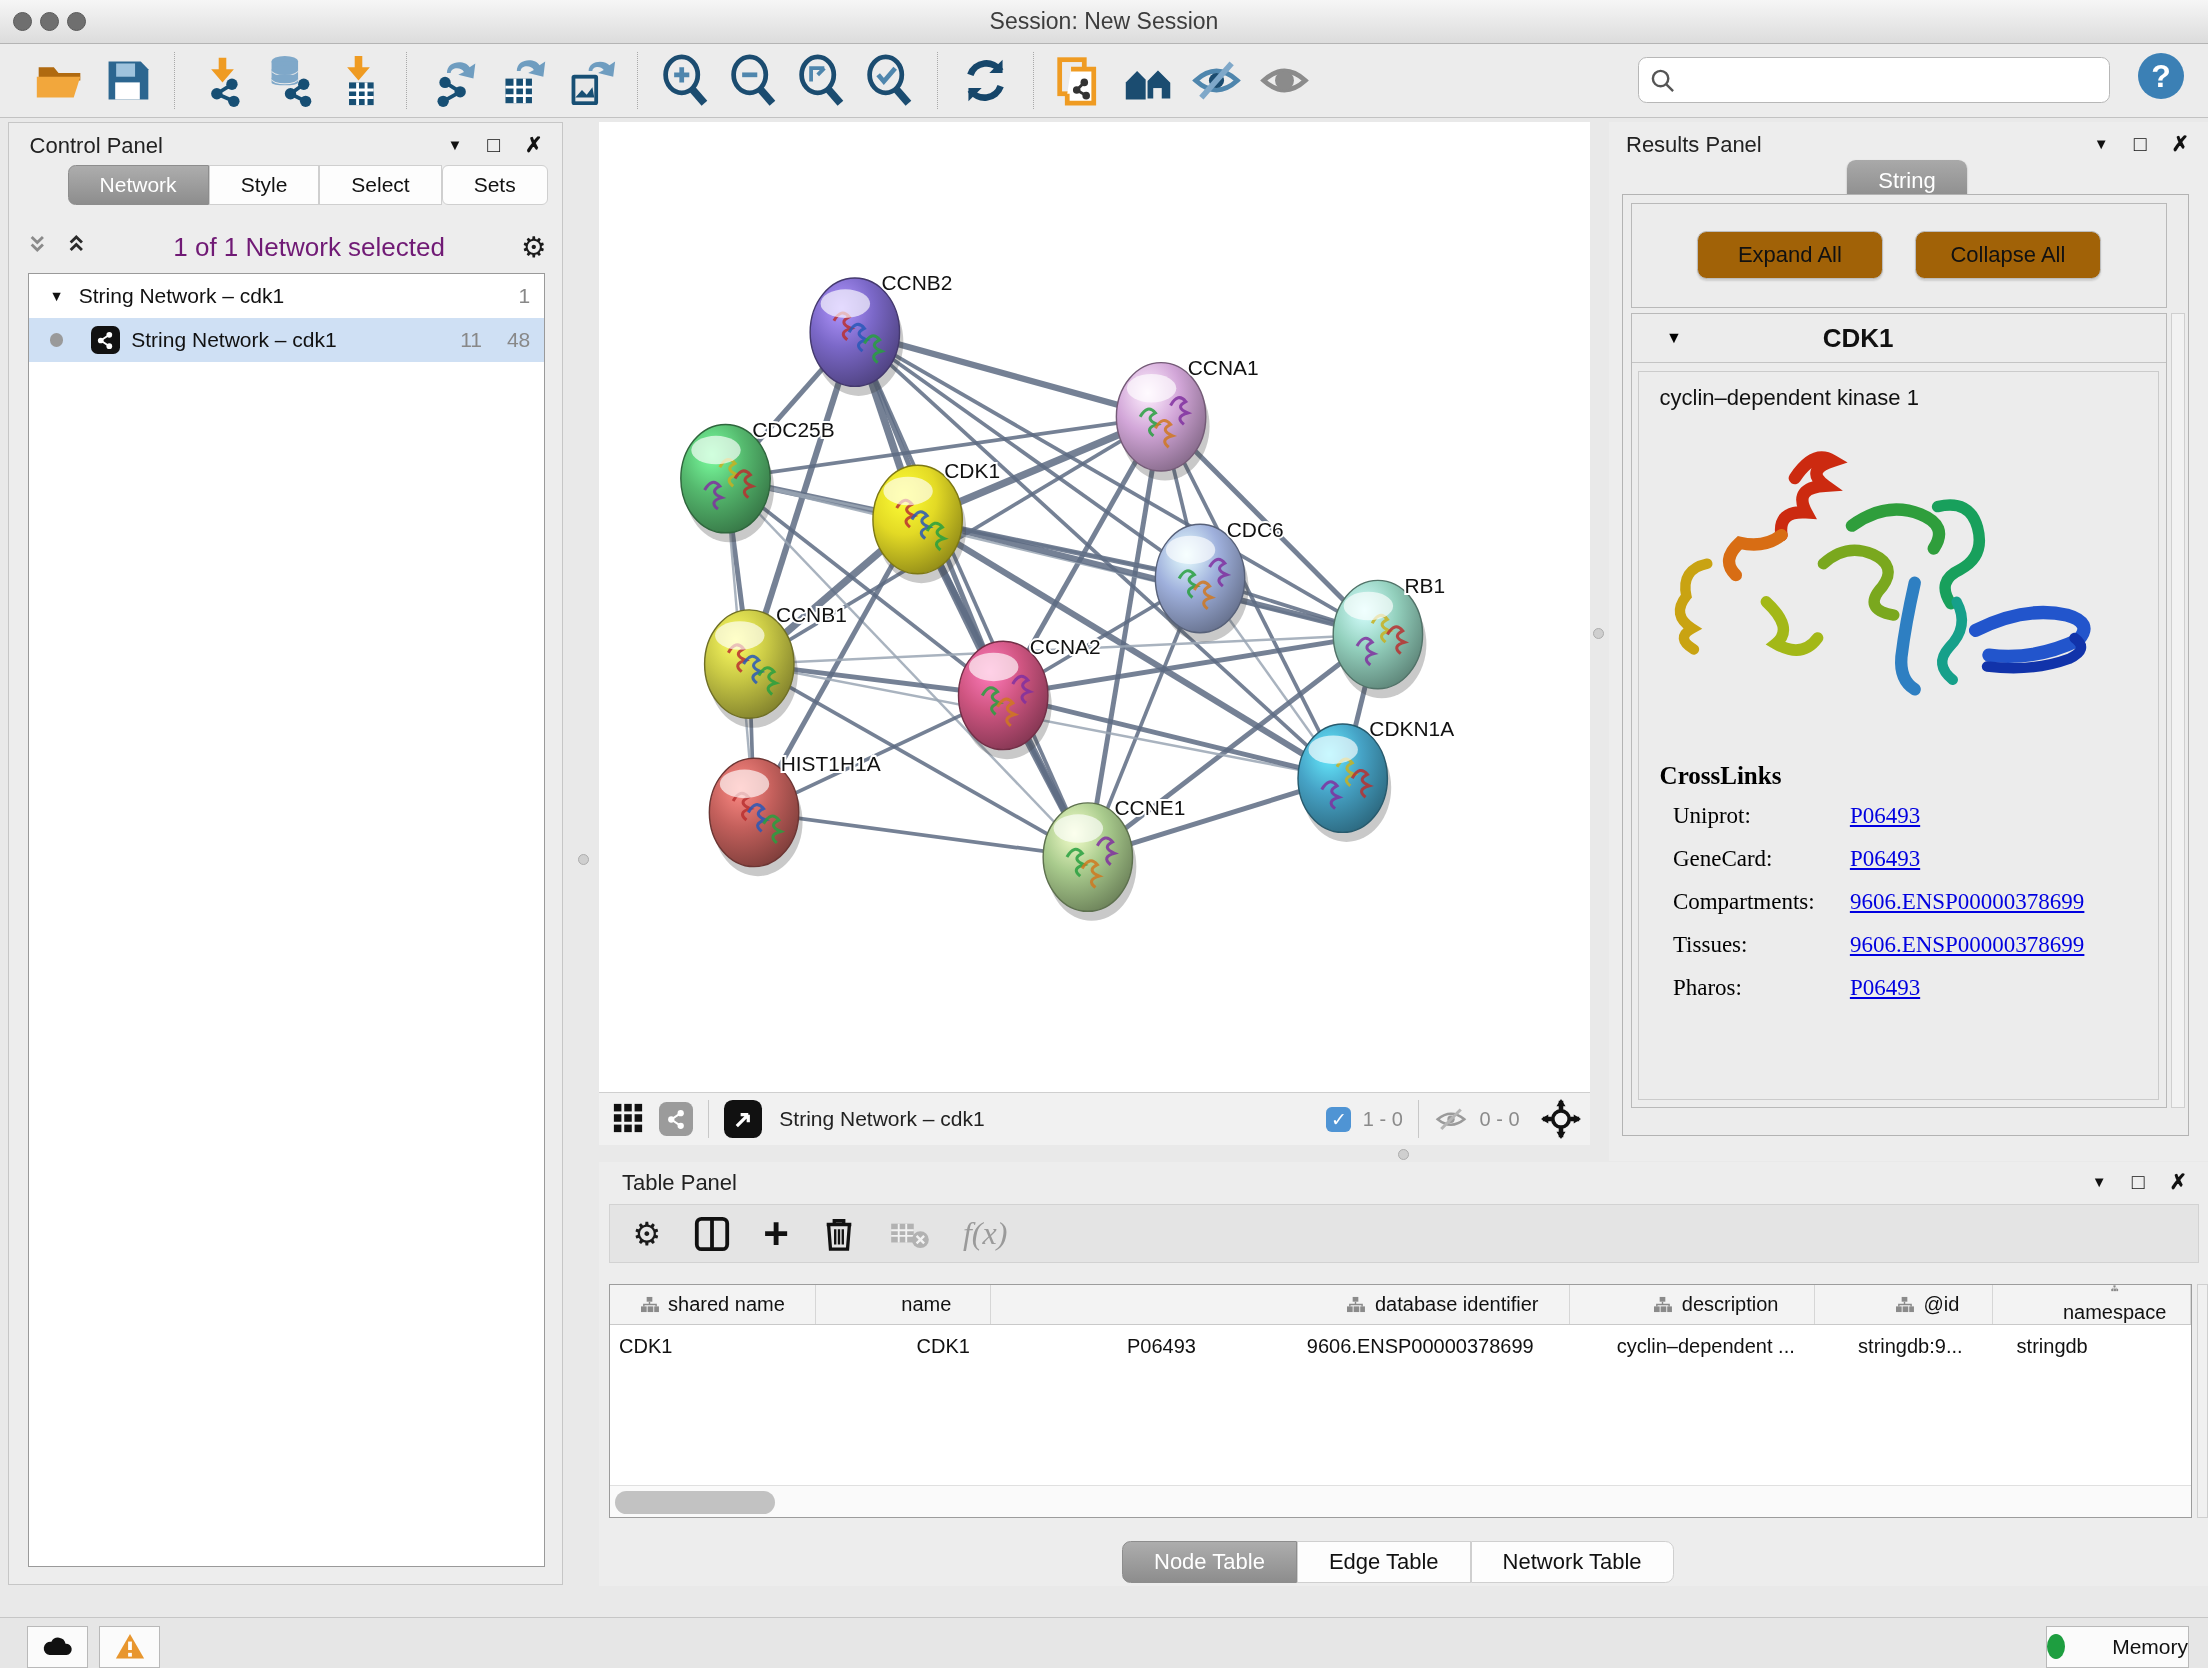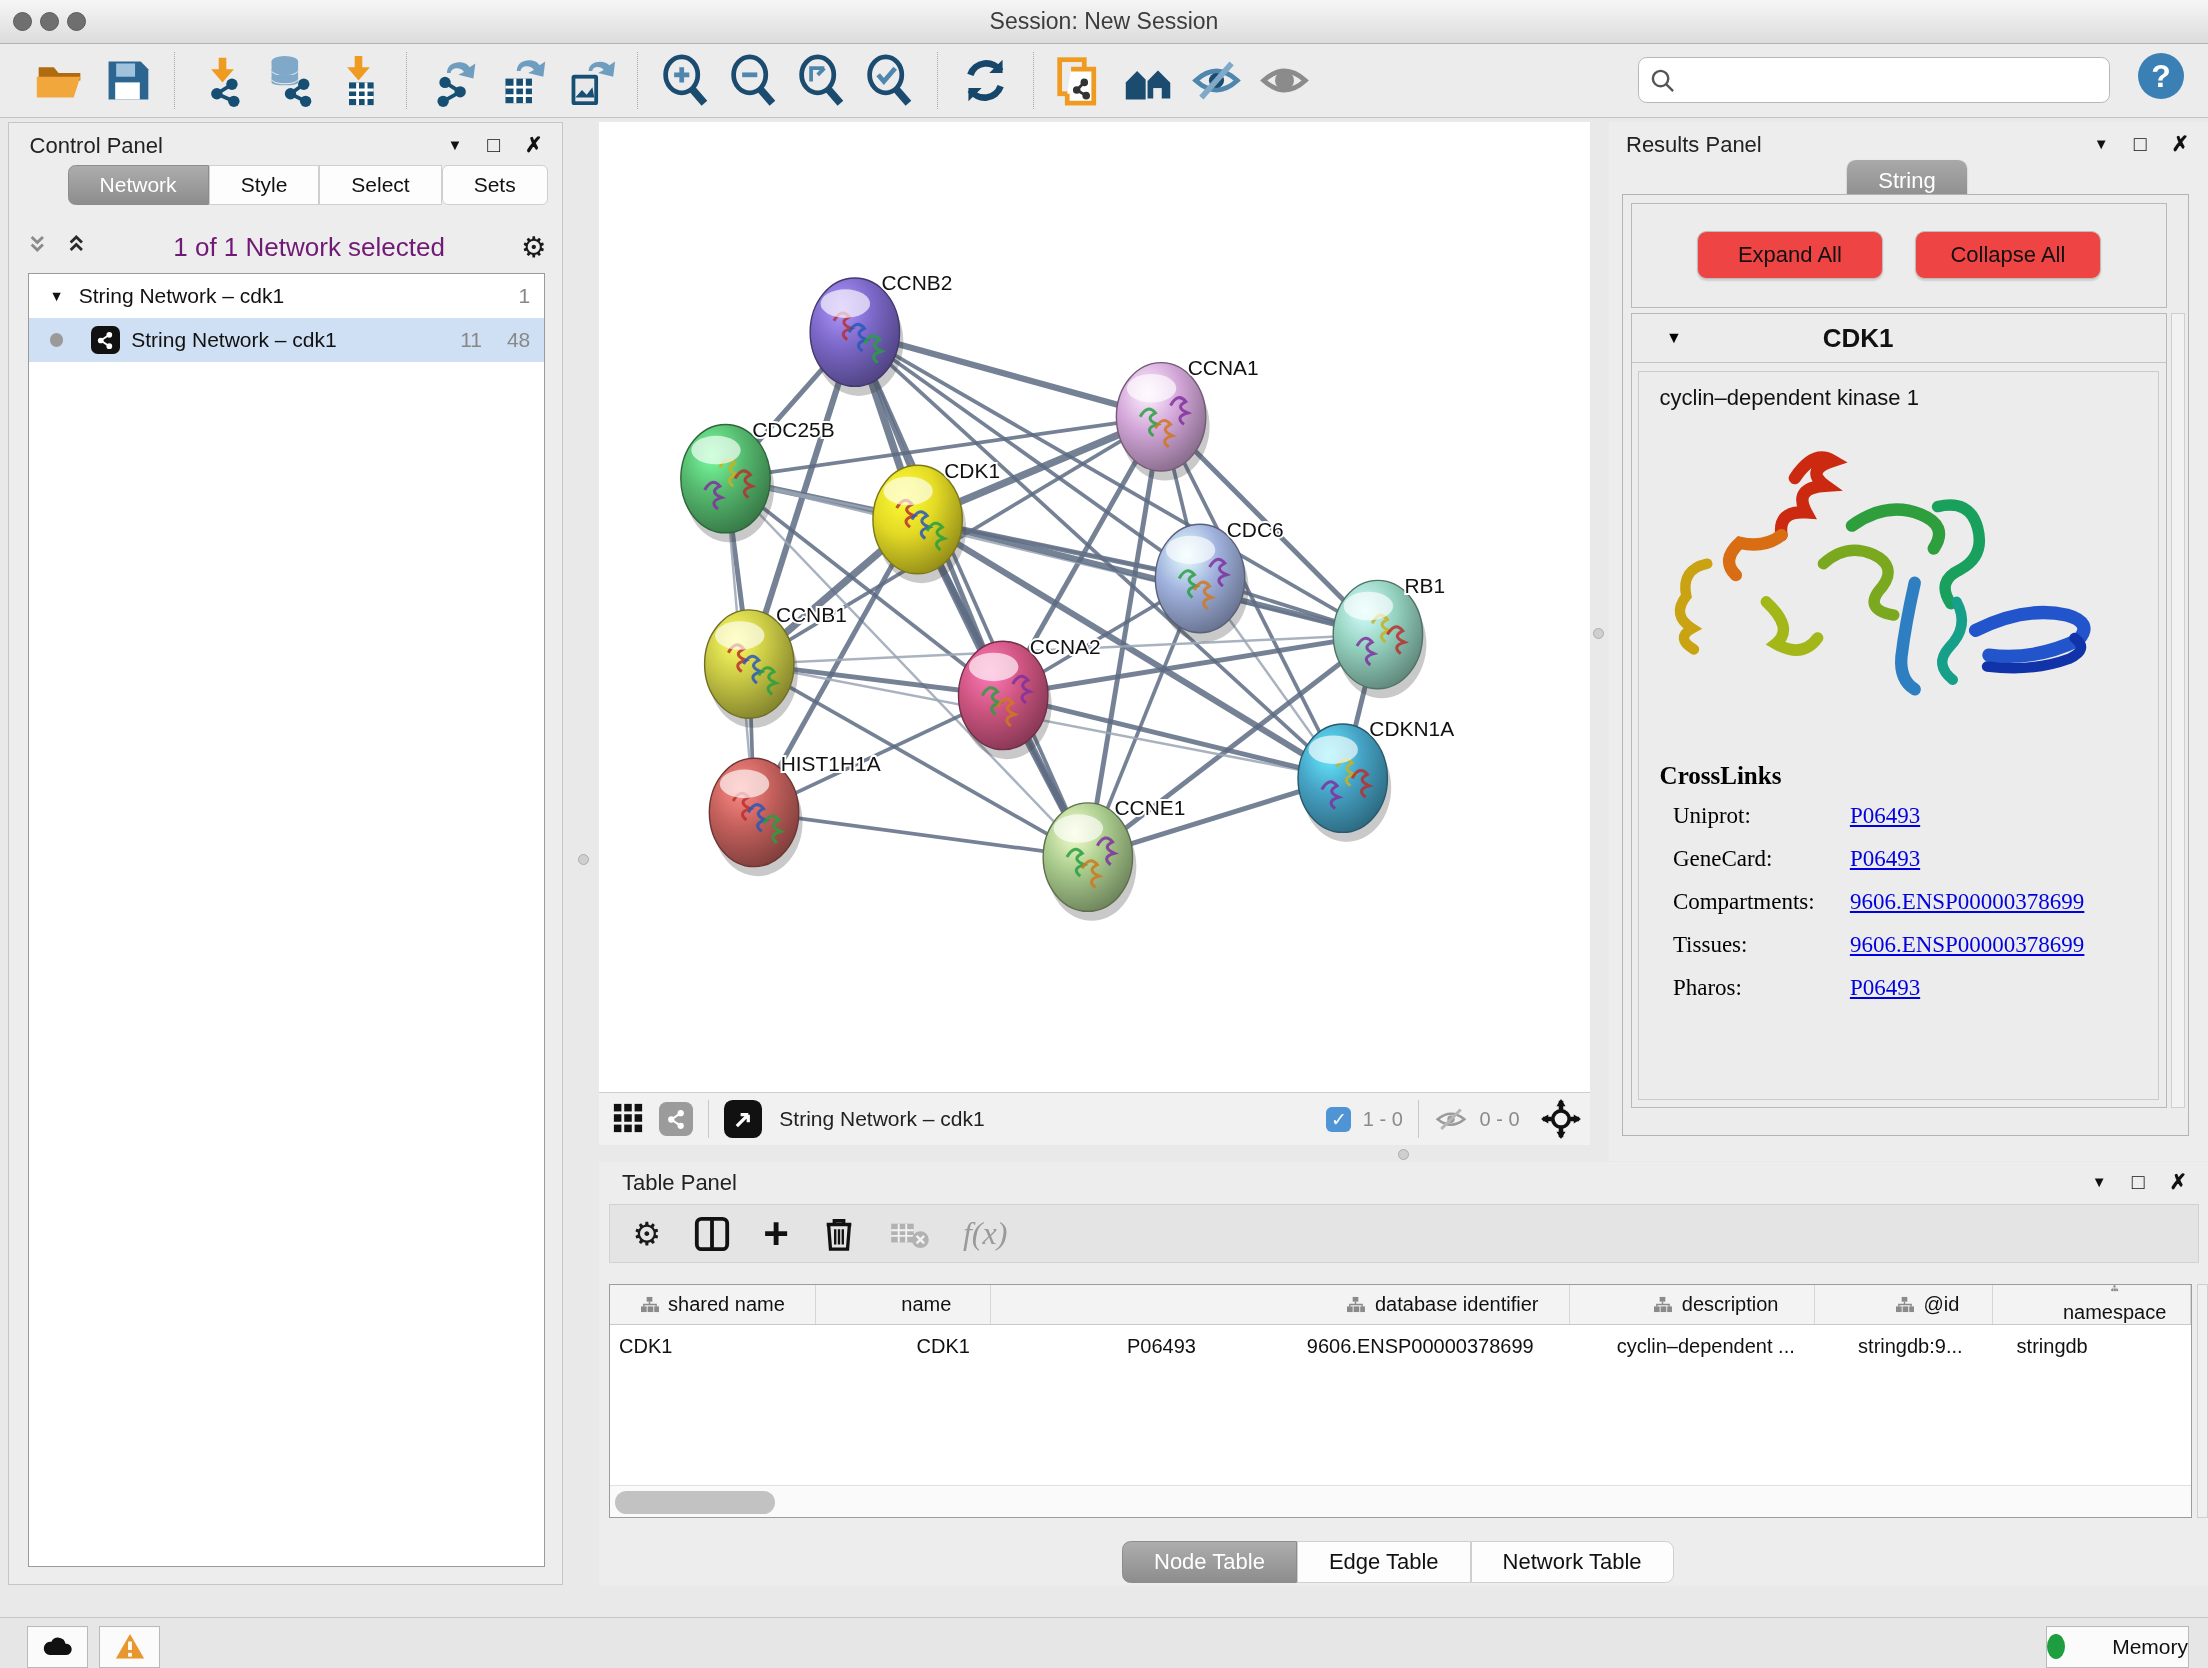--- a/index.html
+++ b/index.html
@@ -63,21 +63,21 @@
 
   
   .results-panel { position:absolute; left:1609px; top:122px; width:599px; height:1039px; background:#ededed; }
   .rp-tab { position:absolute; left:238px; top:38px; width:120px; height:42px; border-radius:8.6px;
     background:linear-gradient(#a9a9a9,#8b8b8b); color:#fff; font-size:22px;
     display:flex; align-items:center; justify-content:center; box-shadow:0 1px 1.9px rgba(0,0,0,.3); }
   .rp-box { position:absolute; left:13.3px; top:72px; width:567px; height:942px;
     background:#ececec; border:1.9px solid #b3b3b3; }
   .rp-expandrow { position:absolute; left:7.6px; top:7.6px; width:536px; height:105px;
     border:1.9px solid #b9b9b9; display:flex; align-items:center; justify-content:center; gap:32px; }
-  .rp-btn { width:186px; height:48px; background:#ef4444; border:1.9px solid #bdbdbd; border-radius:9.5px;
+  .rp-btn { width:186px; height:48px; background:#a16207; border:1.9px solid #bdbdbd; border-radius:9.5px;
     font-size:22px; color:#111; display:flex; align-items:center; justify-content:center; box-shadow:0 1.9px 1.9px rgba(0,0,0,.12); }
   .rp-gene { position:absolute; left:7.6px; top:118px; width:536px; height:795px; border:1.9px solid #b9b9b9; }
   .rp-generow { height:49px; border-bottom:1.9px solid #c4c4c4; display:flex; align-items:center; }
   .rp-genename { font-size:26px; font-weight:bold; color:#111; margin-left:141px; }
   .rp-inner { position:absolute; left:5.7px; top:57px; width:521px; height:729px; border:1px solid #cbcbcb; }
   .rp-desc { font-size:22px; color:#111; margin:13.3px 0 0 21px; }
   .rp-scroll { position:absolute; right:3.8px; top:118px; width:13.3px; height:795px;
     background:#f2f2f2; border:1px solid #cfcfcf; }
   .crosslinks { position:absolute; left:21px; top:390px; font-family:"Liberation Serif",serif; }
   .cl-title { font-size:25px; font-weight:bold; color:#000; margin-bottom:13.3px; }

